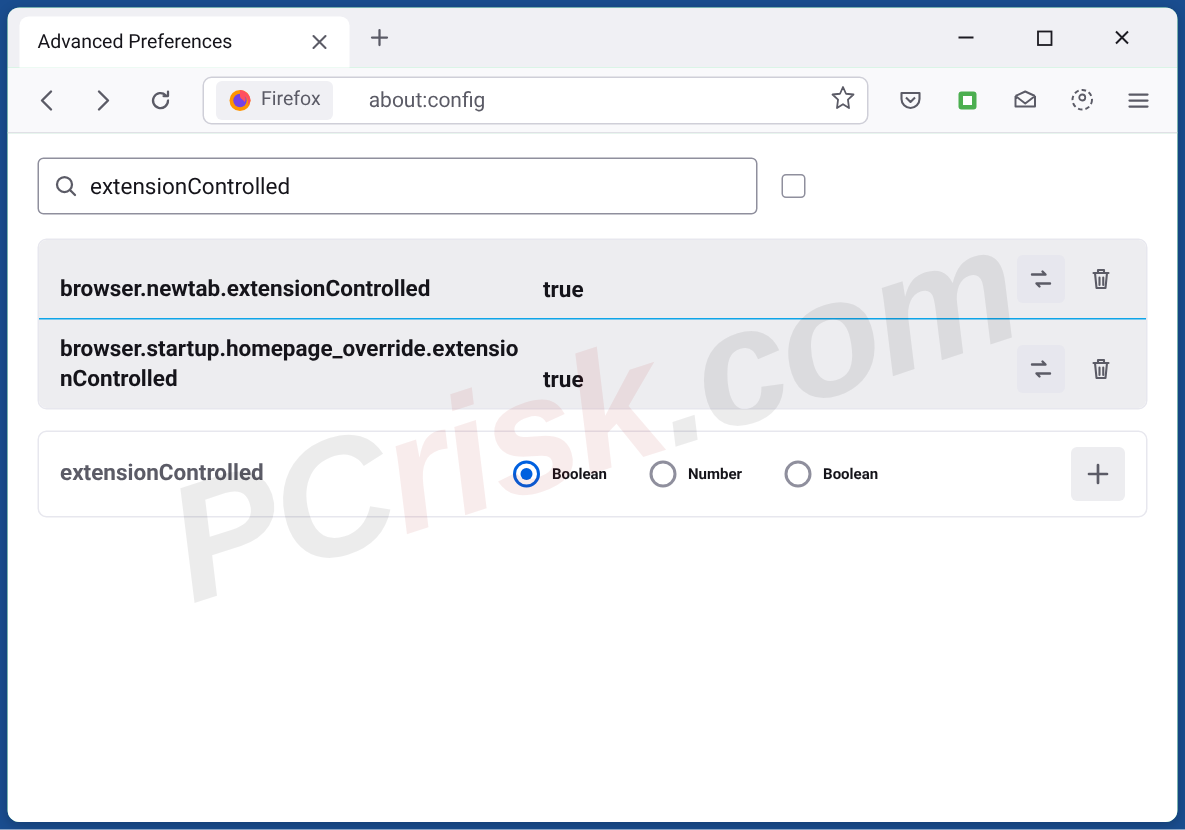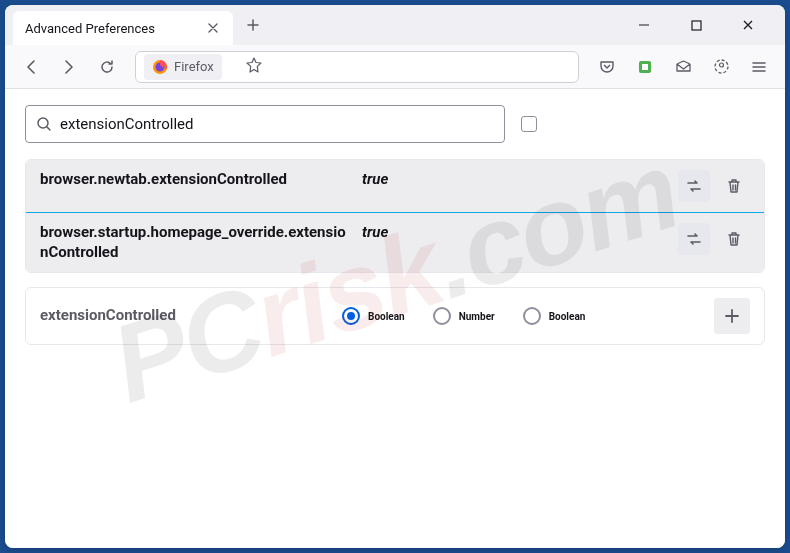--- a/index.html
+++ b/index.html
@@ -21,25 +21,25 @@
 .identity-label { font-size:13px; color:#5b5b66; }
 .url-input { flex:1; border:none; outline:none; font-size:14px; color:#5b5b66; background:transparent; }
 .page { flex:1; background:#fff; padding: 16px 20px; overflow:auto; }
 .searchrow { display:flex; align-items:center; gap: 16px; margin-bottom: 16px; }
 .searchbox { flex:1; height: 38px; border:1px solid #8f8f9d; border-radius:4px; display:flex; align-items:center; padding:0 10px; gap:8px; max-width: 480px;}
 .searchbox svg { color:#5b5b66; }
 .searchbox input { flex:1; border:none; outline:none; font-size:15px; color:#15141a; background:transparent;}
 .chk { display:flex; align-items:center; gap:8px; font-size:15px; color:#15141a;}
 .chk-box { width:16px; height:16px; border:1px solid #8f8f9d; border-radius:3px; }
 .results { border:1px solid #e7e7ee; border-radius:6px; overflow:hidden;}
-.pref-row { display:flex; align-items:flex-start; padding: 10px 14px; gap: 12px; min-height:50px;}
+.pref-row { display:flex; align-items:flex-end; padding: 10px 14px; gap: 12px; min-height:50px;}
 .pref-row.modified { background:#ededf0; }
 .pref-row + .pref-row { border-top: 1px solid #0ea5e9; }
 .pref-name { font-size:15px; font-weight:700; color:#15141a; width: 310px; word-break: break-all; line-height:1.3;}
-.pref-value { font-size:15px; font-weight:700; flex:1; color:#15141a;font-style:italic;}
+.pref-value { font-size:15px; font-weight:700; flex:1; color:#15141a;}
 .pref-actions { display:flex; gap:8px; }
 .act-btn { width:32px; height:32px; background:#e7e7ee; border-radius:4px; display:flex; align-items:center; justify-content:center; color:#5b5b66; }
 .act-btn.plain { background:transparent; }
 .newrow { border:1px solid #e7e7ee; border-radius:6px; margin-top:14px; display:flex; align-items:center; padding:10px 14px; gap:12px; min-height:56px;}
 .newrow .pref-name { width:290px; color:#5b5b66; font-weight:700;}
 .radios { display:flex; gap:28px; align-items:center; flex:1;}
 .radio { display:flex; align-items:center; gap:8px; font-size:10px; color:#15141a;font-weight:bold;}
 .r-outer { width:18px; height:18px; border-radius:50%; border:2px solid #8f8f9d; display:flex; align-items:center; justify-content:center;}
 .r-outer.sel { border-color:#0060df; }
 .r-inner { width:8px; height:8px; border-radius:50%; background:#0060df;}
@@ -105,20 +105,21 @@
       </div>
     <div class="urlbar">
       <div class="identity">
         <svg class="ff-logo" viewBox="0 0 16 16">
             <circle cx="8" cy="8" r="7" fill="#ff9500"></circle>
             <circle cx="8" cy="8" r="4.5" fill="#7542e5"></circle>
             <path d="M8 1C11 1 15 4 15 8c0 1-1 3-2 3 1-2 0-5-2-6 1 1 1 3 0 4-1-2-3-2-3-4 0-1 0-2 0-4z" fill="#ff4f5e"></path>
           </svg>
         <span class="identity-label">Firefox</span>
       </div>
+      <input class="url-input" readonly="" value="about:config" style="">
       <span style="color:#5b5b66;"><svg width="16" height="16" viewBox="0 0 16 16">
             <path d="M8 1l2 4.5 5 .5-3.7 3.4L12 15 8 12.5 4 15l.7-5.6L1 6l5-.5z" stroke="currentColor" stroke-width="1.2" fill="none" stroke-linejoin="round"></path>
           </svg></span>
     </div>
     <div class="tool-btn">
         <svg width="16" height="16" viewBox="0 0 16 16">
           <path d="M2 3h12v4a6 6 0 0 1-12 0V3z M5 6l3 3 3-3" stroke="currentColor" stroke-width="1.4" fill="none" stroke-linejoin="round"></path>
         </svg>
       </div>
     <div class="tool-btn">

